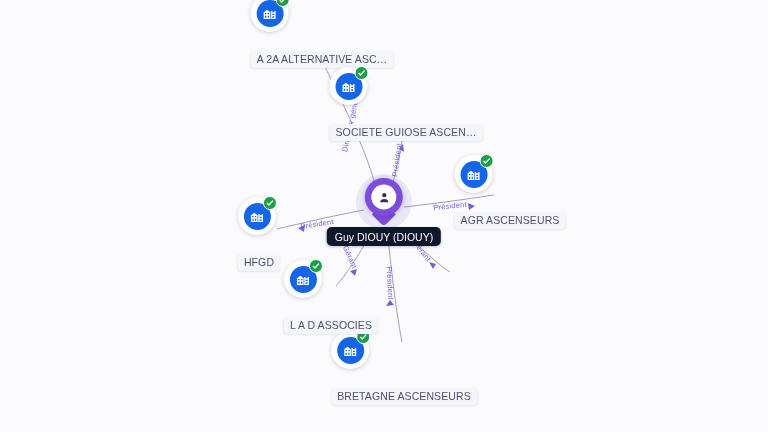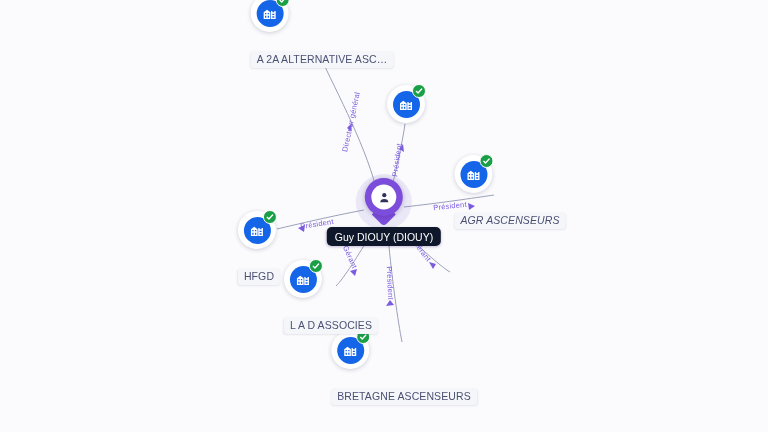--- a/index.html
+++ b/index.html
@@ -225,23 +225,24 @@
           <path d="M3 21V11l5-4 5 4v10H3zm2-2h2v-3H5v3zm4 0h2v-3H9v3zM5 14h2v-2H5v2zm4 0h2v-2H9v2z"></path>
           <path d="M14 21V9h7v12h-7zm2-2h3v-2h-3v2zm0-4h3v-2h-3v2zm0-4h3V9h-3v2z"></path>
         </svg>
       </div>
       <div class="check-badge">
         <svg width="8" height="8" viewBox="0 0 24 24" fill="none" stroke="#ffffff" stroke-width="4" stroke-linecap="round" stroke-linejoin="round">
           <polyline points="4,13 9,18 20,6"></polyline>
         </svg>
       </div>
     </div>
-  </div>
-
-  <div class="node" style="left: 510px; top: 192px; font-style: italic;">
+    <div class="co-label">SOCIETE GUIOSE ASCEN…</div>
+  </div>
+
+  <div class="node" style="left: 510px; top: 192px;">
     <div class="co-icon">
       <div class="co-disc">
         <svg width="16" height="16" viewBox="0 0 24 24" fill="#ffffff">
           <path d="M3 21V11l5-4 5 4v10H3zm2-2h2v-3H5v3zm4 0h2v-3H9v3zM5 14h2v-2H5v2zm4 0h2v-2H9v2z"></path>
           <path d="M14 21V9h7v12h-7zm2-2h3v-2h-3v2zm0-4h3v-2h-3v2zm0-4h3V9h-3v2z"></path>
         </svg>
       </div>
       <div class="check-badge">
         <svg width="8" height="8" viewBox="0 0 24 24" fill="none" stroke="#ffffff" stroke-width="4" stroke-linecap="round" stroke-linejoin="round">
           <polyline points="4,13 9,18 20,6"></polyline>
@@ -279,21 +280,21 @@
       </div>
       <div class="check-badge">
         <svg width="8" height="8" viewBox="0 0 24 24" fill="none" stroke="#ffffff" stroke-width="4" stroke-linecap="round" stroke-linejoin="round">
           <polyline points="4,13 9,18 20,6"></polyline>
         </svg>
       </div>
     </div>
     <div class="co-label">L A D ASSOCIES</div>
   </div>
 
-  <div class="node" style="left: 259px; top: 248px;">
+  <div class="node" style="left: 259px; top: 234px;">
     <div class="co-icon">
       <div class="co-disc">
         <svg width="16" height="16" viewBox="0 0 24 24" fill="#ffffff">
           <path d="M3 21V11l5-4 5 4v10H3zm2-2h2v-3H5v3zm4 0h2v-3H9v3zM5 14h2v-2H5v2zm4 0h2v-2H9v2z"></path>
           <path d="M14 21V9h7v12h-7zm2-2h3v-2h-3v2zm0-4h3v-2h-3v2zm0-4h3V9h-3v2z"></path>
         </svg>
       </div>
       <div class="check-badge">
         <svg width="8" height="8" viewBox="0 0 24 24" fill="none" stroke="#ffffff" stroke-width="4" stroke-linecap="round" stroke-linejoin="round">
           <polyline points="4,13 9,18 20,6"></polyline>

